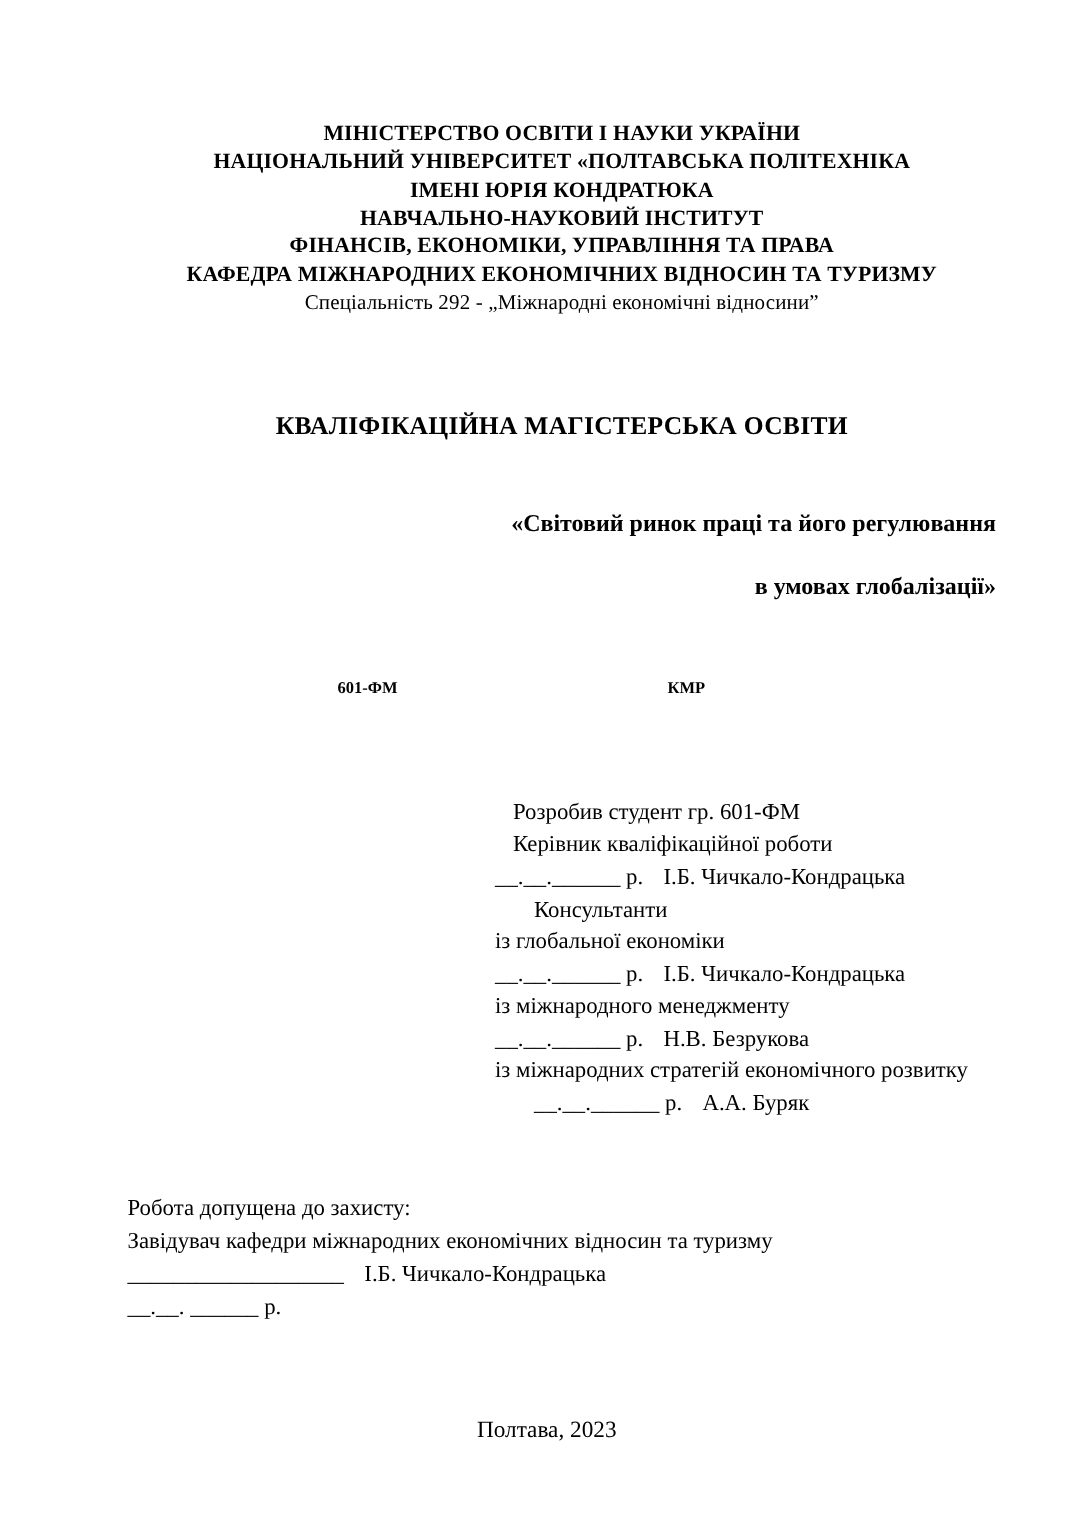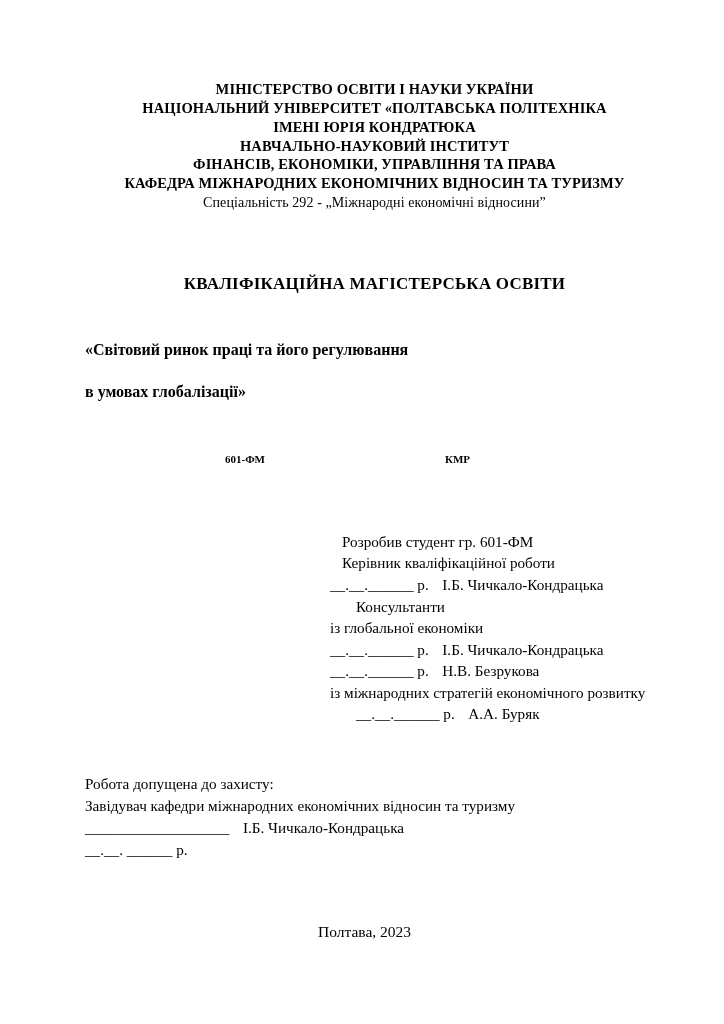--- a/index.html
+++ b/index.html
@@ -35,21 +35,21 @@
     padding-top: 1px;
   }
   .title-main {
     text-align: center;
     font-weight: bold;
     font-size: 17px;
     margin-top: 62px;
     letter-spacing: 0.2px;
   }
   .title-sub {
-    text-align: left;
+    text-align: right;
     font-weight: bold;
     font-size: 16px;
     margin-top: 48px;
     line-height: 1.05;
   }
   .title-sub .line2 {
     display: block;
     margin-top: 25px;
   }
   .codes-row {
@@ -121,20 +121,21 @@
       <span class="gap-sm"></span>
       <span>І.Б. Чичкало-Кондрацька</span>
     </div>
     <div class="row indent-3">Консультанти</div>
     <div class="row indent-2">із глобальної економіки</div>
     <div class="row indent-2">
       <span>__.__.______ р.</span>
       <span class="gap-sm"></span>
       <span>І.Б. Чичкало-Кондрацька</span>
     </div>
+    <div class="row indent-2">із міжнародного менеджменту</div>
     <div class="row indent-2">
       <span>__.__.______ р.</span>
       <span class="gap-sm"></span>
       <span>Н.В. Безрукова</span>
     </div>
     <div class="row indent-2">із міжнародних стратегій економічного розвитку</div>
     <div class="row indent-3">
       <span>__.__.______ р.</span>
       <span class="gap-sm"></span>
       <span>А.А. Буряк</span>

